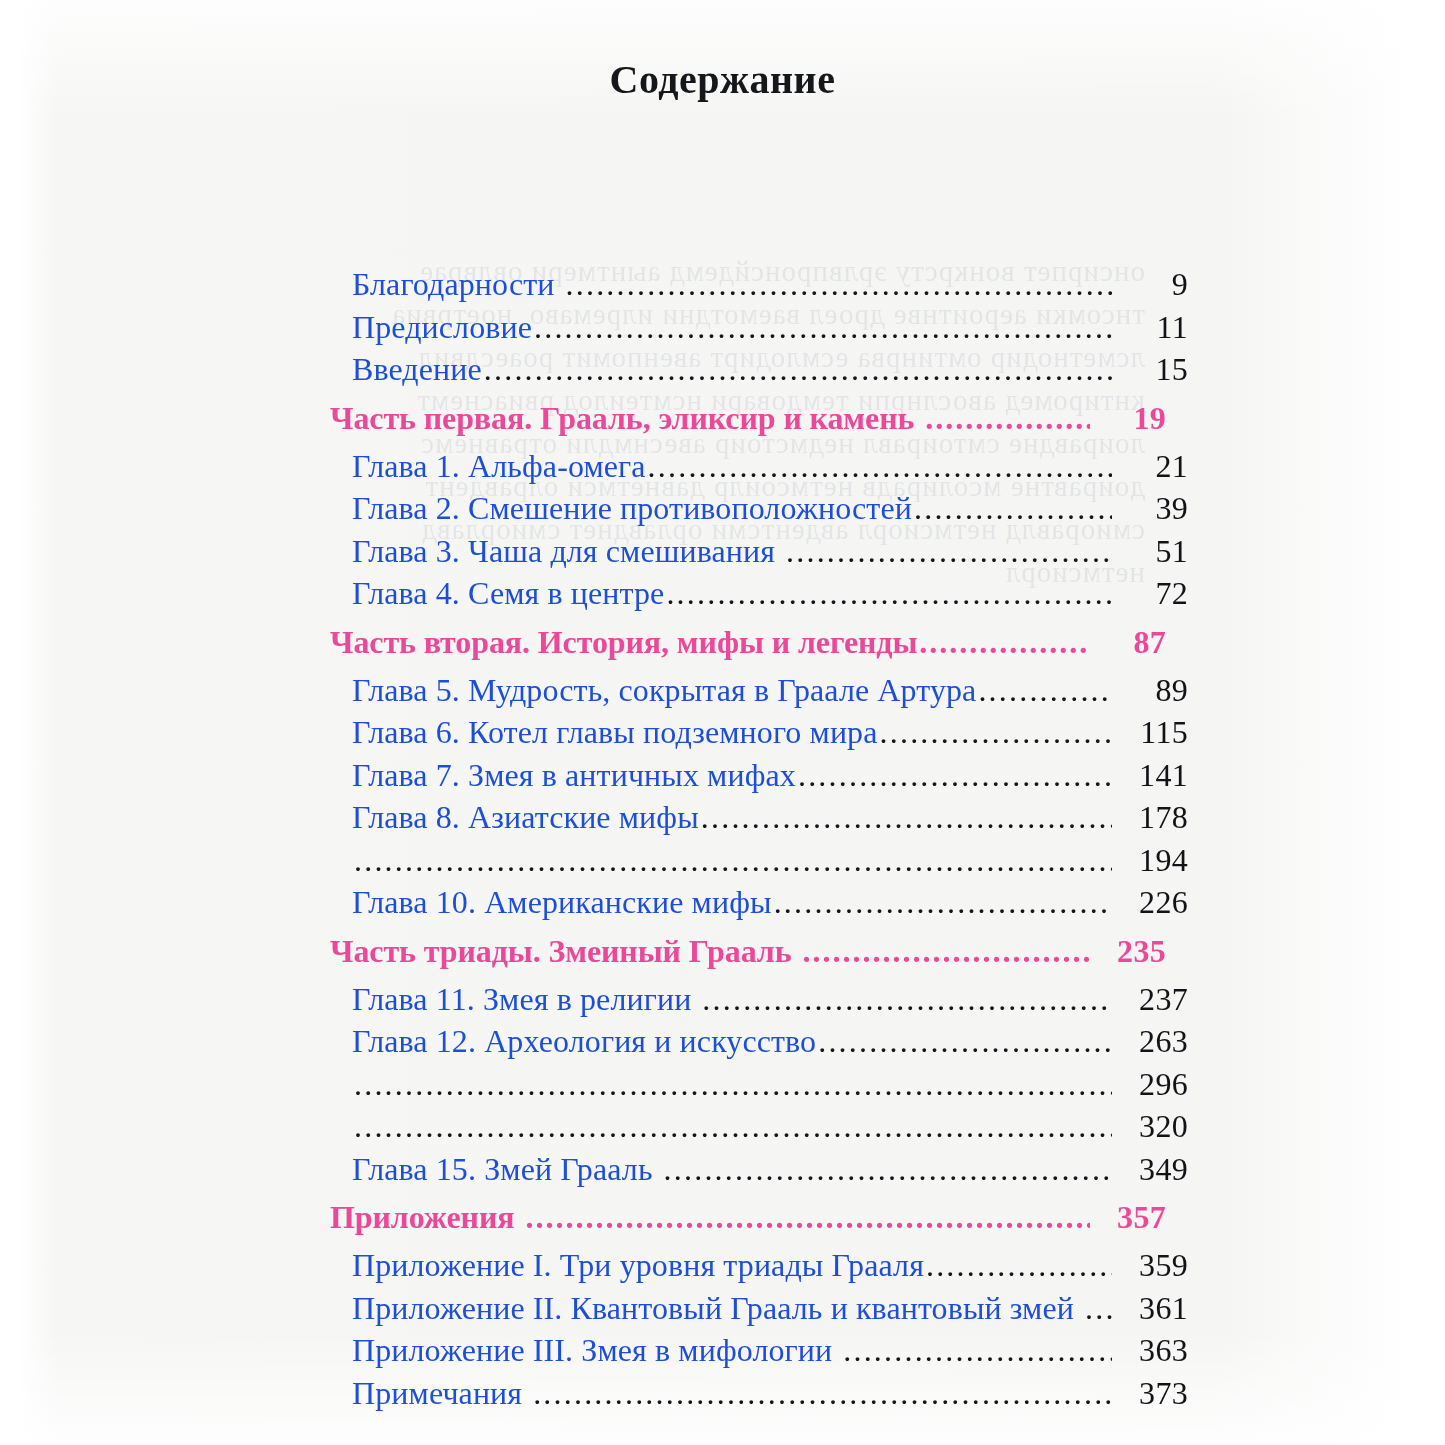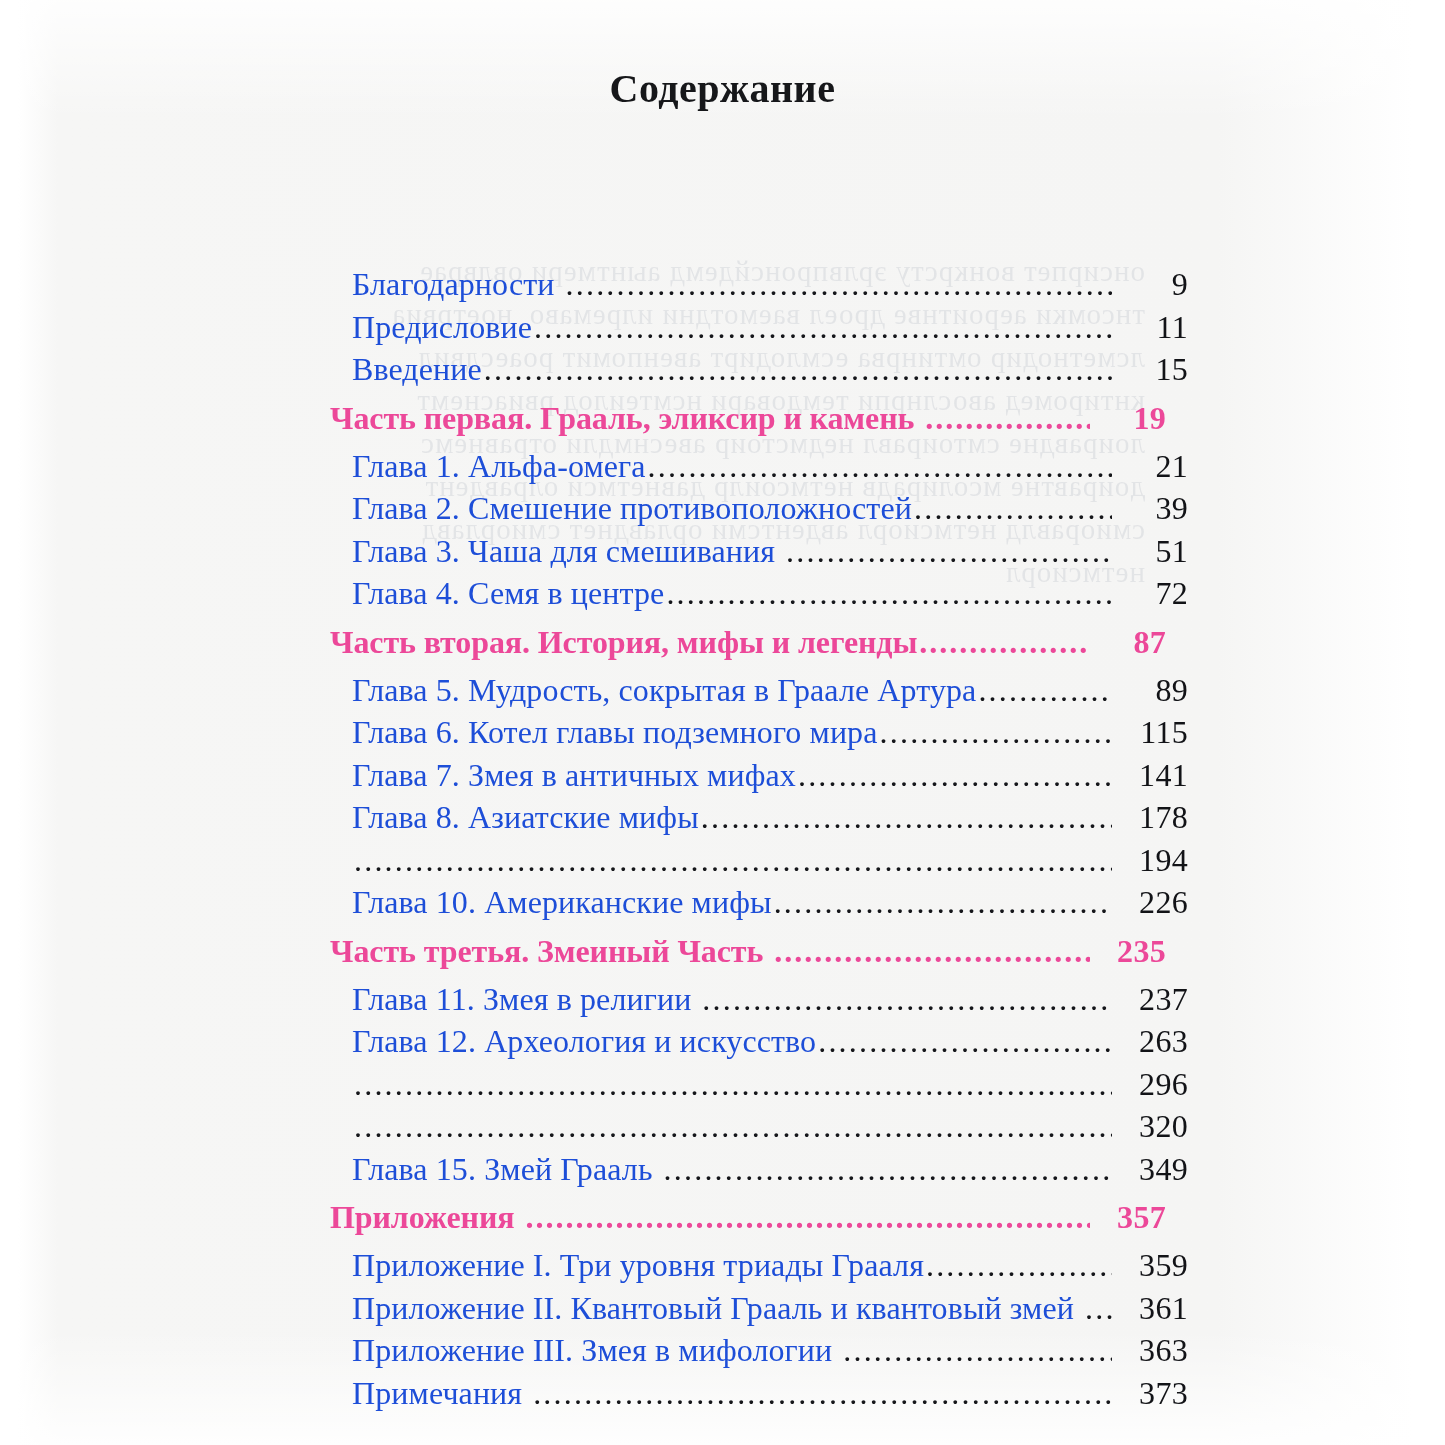--- a/index.html
+++ b/index.html
@@ -60,21 +60,21 @@
     transform: scaleX(-1);
     pointer-events: none;
     overflow: hidden;
     white-space: pre-wrap;
     word-break: break-word;
   }
 
   #title {
     position: absolute;
     left: 0;
-    top: 36px;
+    top: 27px;
     width: 100%;
     text-align: center;
     font-size: 40px;
     line-height: 52px;
     letter-spacing: 0.5px;
     color: #16171a;
   }
 
   #toc {
     position: absolute;
@@ -222,21 +222,21 @@
       <div class="row sub">
         <span class="leader">............................................................................................................................................</span>
         <span class="page">194</span>
       </div>
       <div class="row sub">
         <span class="label">Глава 10. Американские мифы</span>
         <span class="leader">............................................................................................................................................</span>
         <span class="page">226</span>
       </div>
       <div class="row part">
-        <span class="label gap">Часть третья. Змеиный Часть</span>
+        <span class="label gap">Часть триады. Змеиный Грааль</span>
         <span class="leader">............................................................................................................................................</span>
         <span class="page">235</span>
       </div>
       <div class="row sub">
         <span class="label gap">Глава 11. Змея в религии</span>
         <span class="leader">............................................................................................................................................</span>
         <span class="page">237</span>
       </div>
       <div class="row sub">
         <span class="label">Глава 12. Археология и искусство</span>

